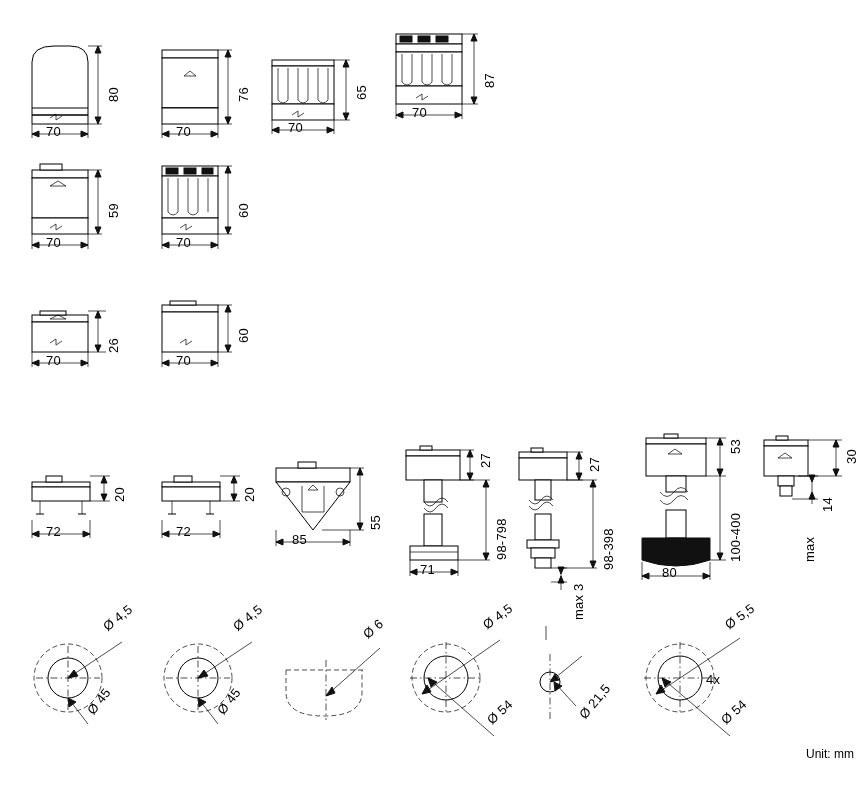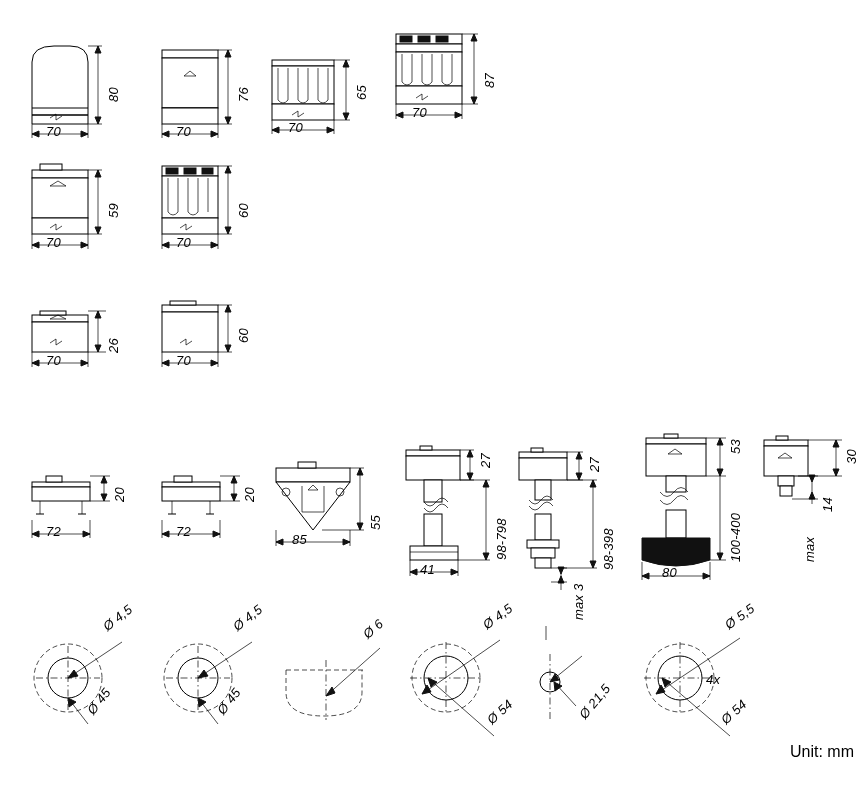--- a/index.html
+++ b/index.html
@@ -1,21 +1,21 @@
 <!DOCTYPE html>
 <html><head>
 <meta charset="utf-8">
 <style>
   html,body{margin:0;padding:0;background:#ffffff;}
   body{width:866px;height:789px;position:relative;font-family:"Liberation Sans",sans-serif;color:#000;}
   .sheet{position:absolute;left:0;top:0;width:866px;height:789px;}
-  .fig{position:absolute;font-style:italic;}
+  .fig{position:absolute;}
   .lbl{position:absolute;font-size:13px;letter-spacing:0.2px;white-space:nowrap;}
   .lbl.vert{transform-origin:left top;}
-  .unit{position:absolute;right:12px;bottom:28px;font-size:16px;}
+  .unit{position:absolute;right:12px;bottom:28px;font-size:12px;}
   svg{display:block;overflow:visible;}
   .ln{stroke:#000;stroke-width:1;fill:none;}
   .thin{stroke:#000;stroke-width:0.7;fill:none;}
   .fillw{fill:#fff;stroke:#000;stroke-width:1;}
   .fillk{fill:#111;stroke:#111;stroke-width:1;}
   .dash{stroke:#000;stroke-width:0.7;fill:none;stroke-dasharray:5 3;}
   .dashdot{stroke:#000;stroke-width:0.7;fill:none;stroke-dasharray:7 3 1.5 3;}
 </style>
 </head>
 <body>
@@ -289,21 +289,21 @@
       <path class="fillk" d="M96 130 l-3 -7 l6 0 z"></path>
       <path class="thin" d="M70 50 L100 50 M68 130 L100 130"></path>
 
       <path class="thin" d="M20 142 L68 142"></path>
       <path class="fillk" d="M20 142 l7 -3 l0 6 z"></path>
       <path class="fillk" d="M68 142 l-7 -3 l0 6 z"></path>
       <path class="thin" d="M20 130 L20 146 M68 130 L68 146"></path>
     </svg>
     <span class="lbl vert" style="left:88px;top:38px;transform:rotate(-90deg);">27</span>
     <span class="lbl vert" style="left:104px;top:130px;transform:rotate(-90deg);">98-798</span>
-    <span class="lbl" style="left:30px;top:132px;">41</span>
+    <span class="lbl" style="left:30px;top:132px;">71</span>
   </div>
 
   <div class="fig" style="left:505px;top:430px;">
     <svg width="110" height="180">
       <rect class="fillw" x="14" y="22" width="48" height="6"></rect>
       <rect class="fillw" x="14" y="28" width="48" height="22"></rect>
       <rect class="fillw" x="26" y="18" width="12" height="4"></rect>
       <rect class="fillw" x="30" y="50" width="16" height="20"></rect>
       <path class="thin" d="M24 70 q6 8 12 0 q6 -8 12 0"></path>
       <path class="thin" d="M24 76 q6 8 12 0 q6 -8 12 0"></path>

